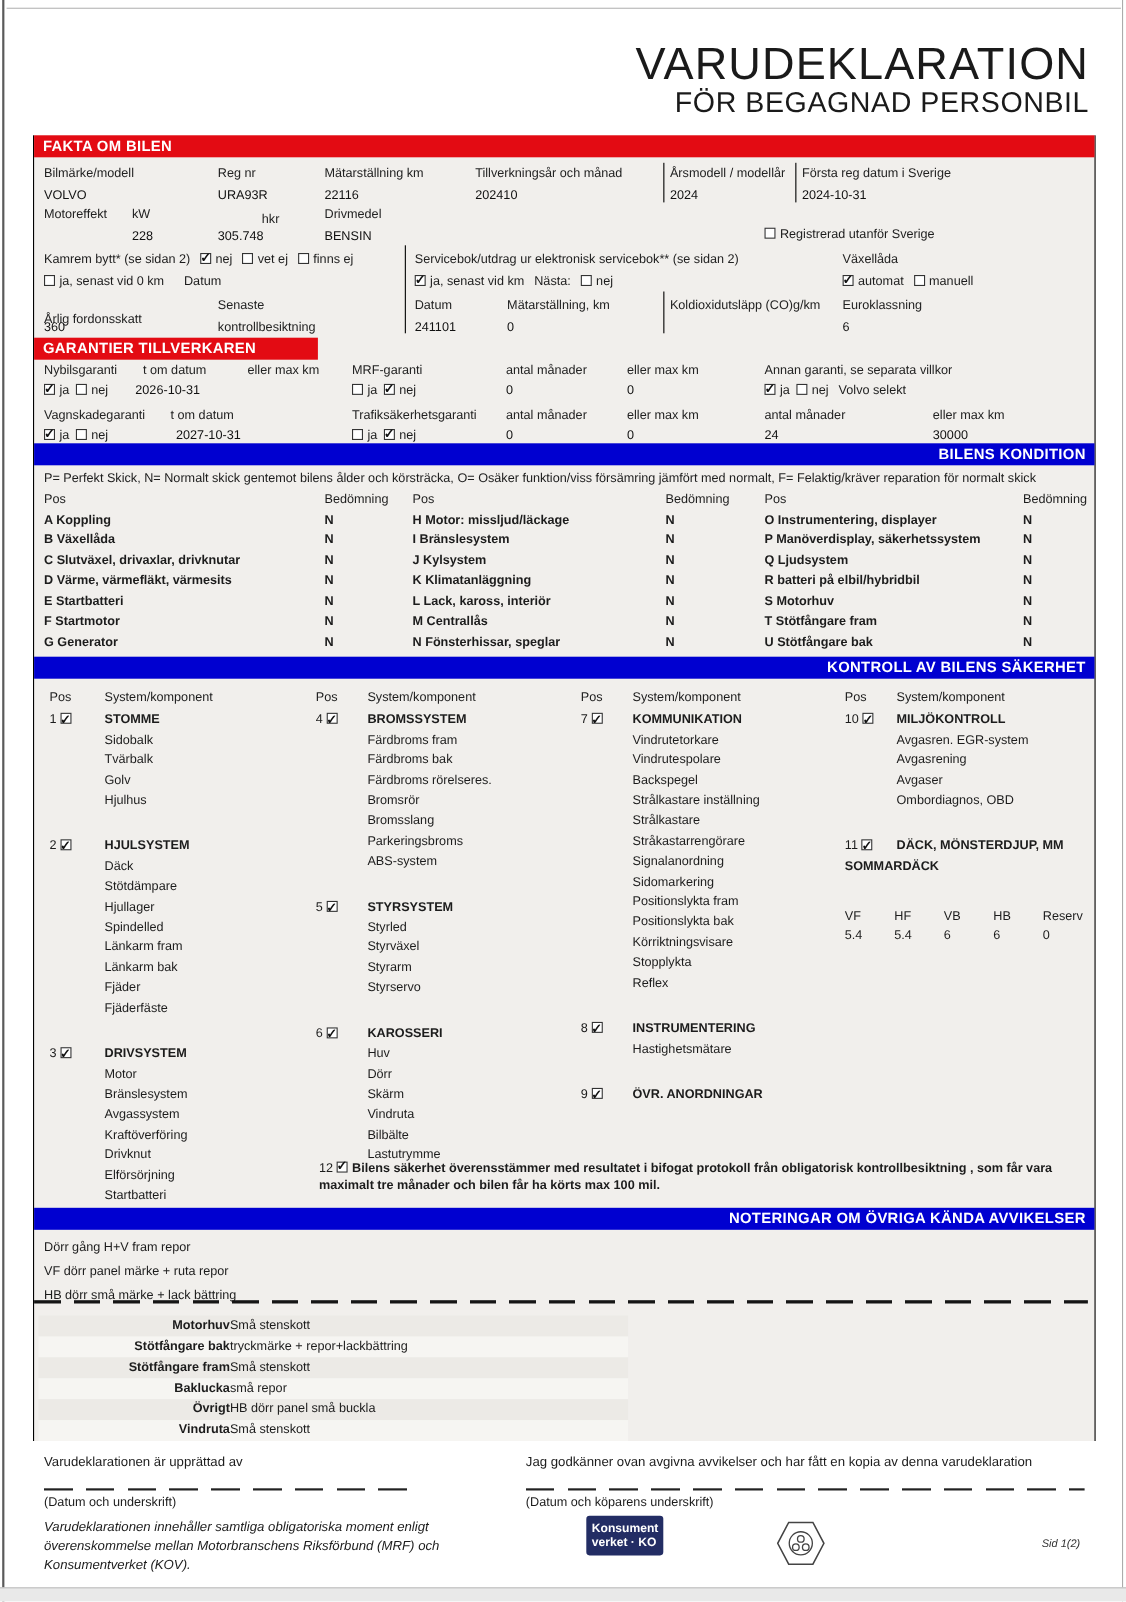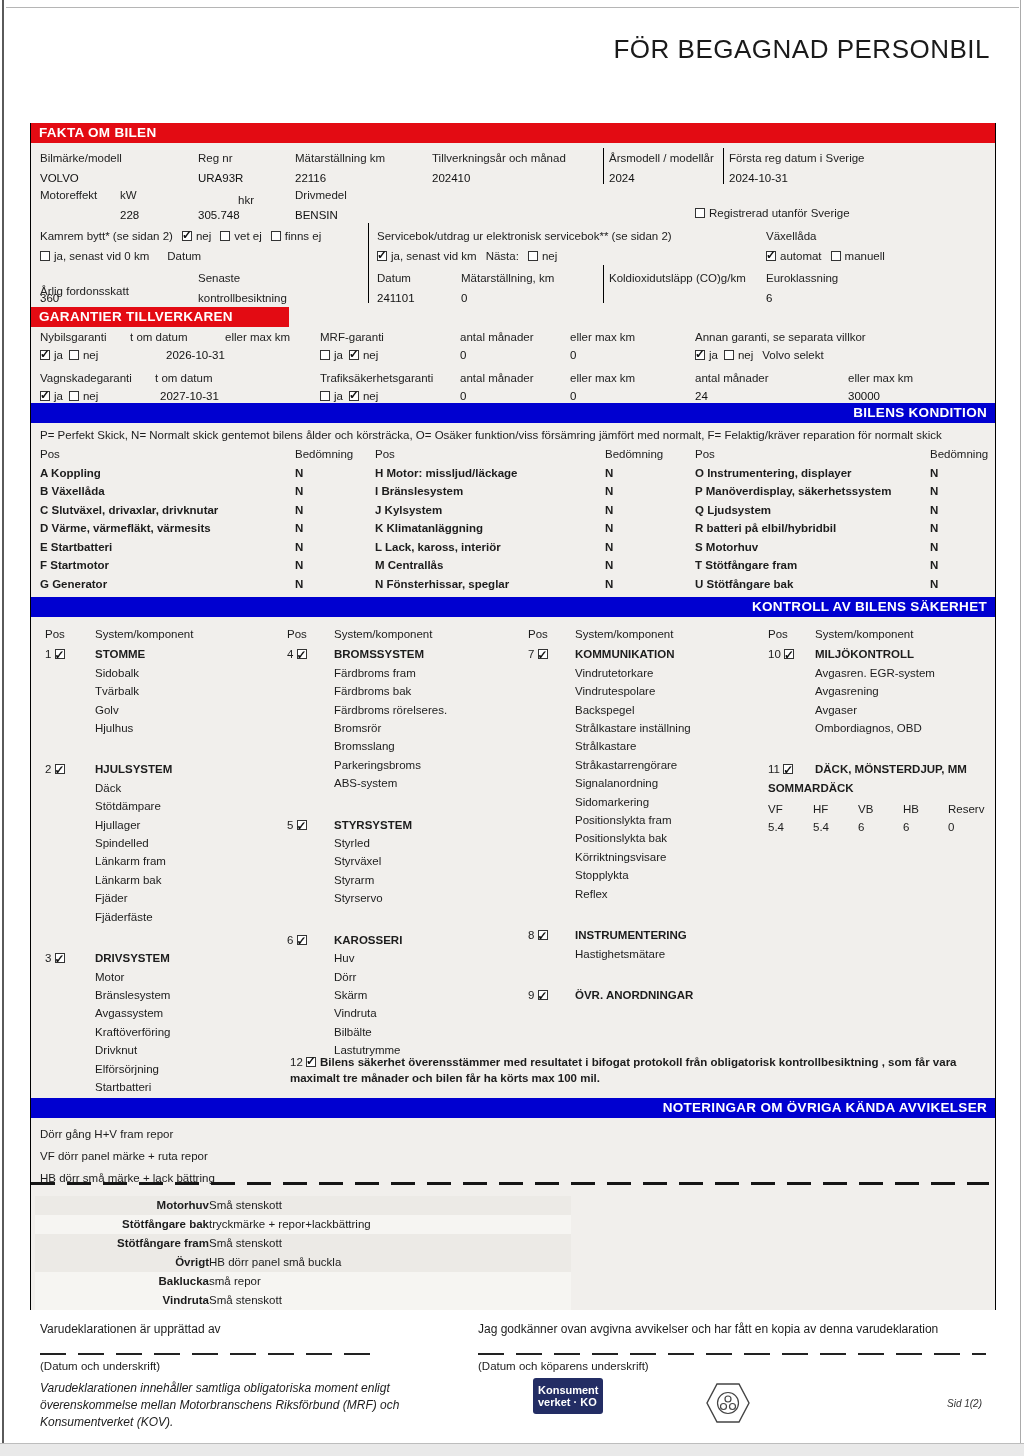--- a/index.html
+++ b/index.html
@@ -54,21 +54,21 @@
   .sk-head{position:relative;line-height:18.4px;margin-bottom:2px;}
   .sk-group{margin-bottom:23px;}
   .sk-row{position:relative;line-height:18.4px;}
   .sk-poscell{position:absolute;left:0;top:0;}
   .sk-title{font-weight:bold;}
   .sk-item{line-height:18.4px;}
   .sk-col .sk-indent{margin-left:47px;}
   .sk-col.c1 .sk-indent{margin-left:50px;}
   .sk-sub{font-weight:bold;line-height:18.4px;}
   .tyres{display:flex;margin-top:3px;}
-  .tyre{width:48px;}
+  .tyre{width:48px;margin-top:24px;}
   .tyre div{line-height:18px;}
   .sk-note{position:absolute;left:259px;top:438px;width:702px;white-space:normal;line-height:15.5px;font-size:11.5px;}
   .sk-note .b{font-weight:bold;}
 
   .noteringar{height:192px;position:relative;font-size:11.5px;}
   .not-lines{position:absolute;left:9px;top:5px;}
   .not-line{line-height:22px;}
   .divider{position:absolute;left:0;right:6px;top:64px;height:3px;
            background:repeating-linear-gradient(90deg,#151515 0 24px,transparent 24px 36px);}
   .not-table{position:absolute;left:4px;top:78px;width:536px;text-align:right;}
@@ -87,20 +87,21 @@
 </head>
 <body>
 
 <div class="page">
   <div class="scan-left"></div>
   <div class="scan-top"></div>
   <div class="scan-right"></div>
   <div class="scan-bottom"></div>
 
   <div class="title">
+    <div class="t1">VARUDEKLARATION</div>
     <div class="t2">FÖR BEGAGNAD PERSONBIL</div>
   </div>
 
   <div class="form">
 
     <div class="bar red">FAKTA OM BILEN</div>
     <div class="sect fakta">
       <div class="vsep" style="left:572px;top:5px;height:36px;"></div>
       <div class="vsep" style="left:692px;top:5px;height:36px;"></div>
       <div class="vsep" style="left:337px;top:80px;height:80px;"></div>
@@ -164,21 +165,21 @@
     <div class="garanti-bars">
       <div class="bar red" style="left:0;width:258px;">GARANTIER TILLVERKAREN</div>
     </div>
     <div class="sect garanti-body">
       <div class="af lbl" style="left:9px;top:3px;">Nybilsgaranti</div>
       <div class="af lbl" style="left:99px;top:3px;">t om datum</div>
       <div class="af lbl" style="left:194px;top:3px;">eller max km</div>
       <div class="af" style="left:9px;top:21px;">
         <span class="cb checked"></span><span>ja</span><span class="cb" style="margin-left:6px;"></span><span>nej</span>
       </div>
-      <div class="af val" style="left:92px;top:21px;margin-left:43px;">2026-10-31</div>
+      <div class="af val" style="left:92px;top:21px;">2026-10-31</div>
       <div class="af lbl" style="left:9px;top:44px;">Vagnskadegaranti</div>
       <div class="af lbl" style="left:124px;top:44px;">t om datum</div>
       <div class="af" style="left:9px;top:62px;">
         <span class="cb checked"></span><span>ja</span><span class="cb" style="margin-left:6px;"></span><span>nej</span>
       </div>
       <div class="af val" style="left:129px;top:62px;">2027-10-31</div>
 
       <div class="af lbl" style="left:289px;top:3px;">MRF-garanti</div>
       <div class="af lbl" style="left:429px;top:3px;">antal månader</div>
       <div class="af lbl" style="left:539px;top:3px;">eller max km</div>
@@ -529,27 +530,27 @@
             <span class="not-note">Små stenskott</span>
           </div>
           <div class="not-row">
             <span class="not-part">Stötfångare bak</span>
             <span class="not-note">tryckmärke + repor+lackbättring</span>
           </div>
           <div class="not-row even">
             <span class="not-part">Stötfångare fram</span>
             <span class="not-note">Små stenskott</span>
           </div>
+          <div class="not-row">
+            <span class="not-part">Baklucka</span>
+            <span class="not-note">små repor</span>
+          </div>
           <div class="not-row even">
             <span class="not-part">Övrigt</span>
             <span class="not-note">HB dörr panel små buckla</span>
-          </div>
-          <div class="not-row">
-            <span class="not-part">Baklucka</span>
-            <span class="not-note">små repor</span>
           </div>
           <div class="not-row">
             <span class="not-part">Vindruta</span>
             <span class="not-note">Små stenskott</span>
           </div>
         </div>
     </div>
   </div>
 
   <div class="footer">

